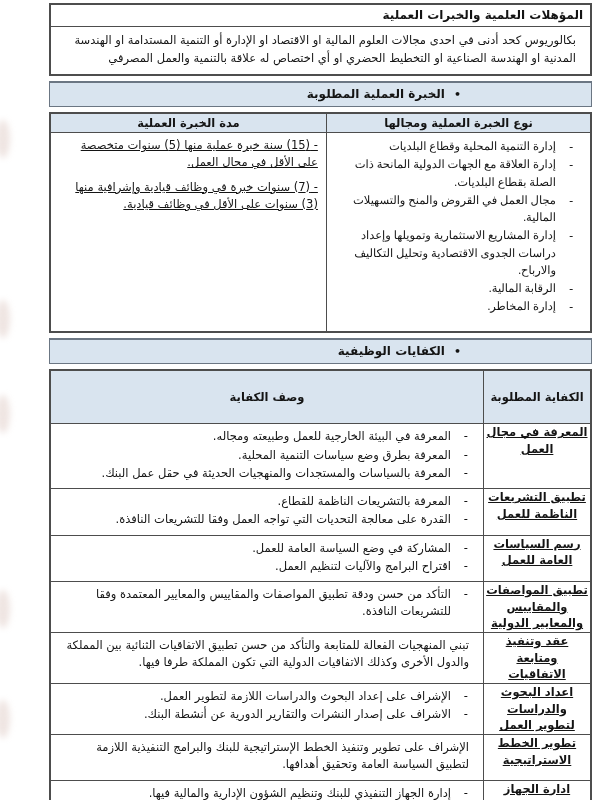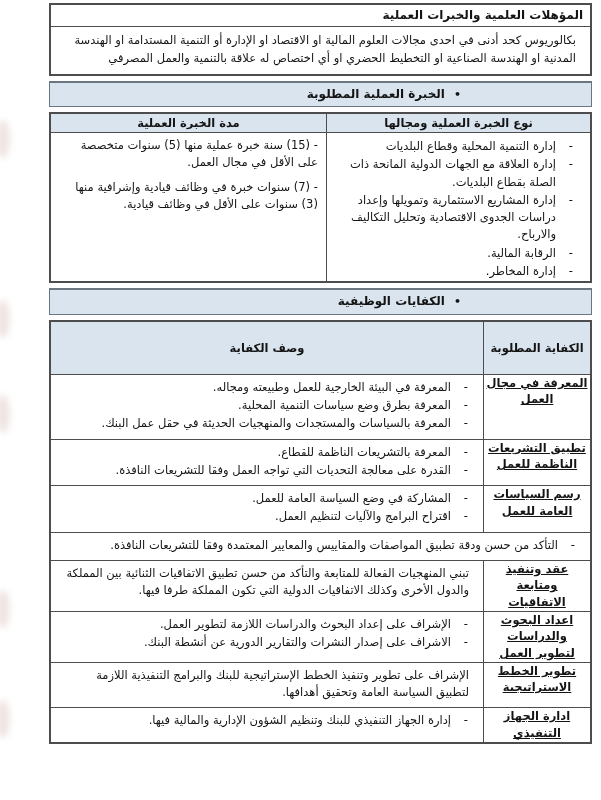--- a/index.html
+++ b/index.html
@@ -44,25 +44,25 @@
   
   .tbl{margin-top:5px;border:2px solid var(--border);background:#fff;}
   .thead{display:flex;background:var(--band-bg);border-bottom:1px solid var(--border);
          font-weight:bold;font-size:11.5px;text-align:center;}
   .tbody{display:flex;}
   .cell{box-sizing:border-box;}
   
   .exp-head .col-type{width:49%;border-left:1px solid var(--border);padding:2px 4px;}
   .exp-head .col-dur{width:51%;padding:2px 4px;}
   .exp-body{min-height:131px;font-size:11.5px;line-height:1.5;}
-  .exp-body .col-type{width:49%;border-left:1px solid var(--border);padding:4px 6px 0 4px;}
+  .exp-body .col-type{width:49%;border-left:1px solid var(--border);padding:4px 6px 14px 4px;font-family:Liberation Serif, serif;}
   .exp-body .col-dur{width:51%;padding:4px 8px 4px 6px;}
   .d-item{position:relative;padding-right:28px;margin:1px 0;text-align:right;}
   .d-item::before{content:"-";position:absolute;right:11px;top:0;}
-  .inline-dash-item{text-align:right;margin-bottom:7px;}
+  .inline-dash-item{text-align:right;margin-bottom:7px;text-decoration:underline;}
   .inline-dash-item::before{content:"- ";}
   
   .comp-head{min-height:52px;align-items:center;}
   .comp-head .col-name{width:107px;border-left:1px solid var(--border);
         align-self:stretch;display:flex;align-items:center;justify-content:center;padding:2px;}
   .comp-head .col-desc{flex:1;padding:2px;}
   .comp-row{display:flex;border-top:1px solid var(--border);font-size:11.5px;line-height:1.5;}
   .comp-row:first-child{border-top:none;}
   .comp-name{width:107px;border-left:1px solid var(--border);box-sizing:border-box;
         font-weight:bold;text-align:center;padding:0 2px;font-size:11.5px;line-height:1.45;text-decoration:underline;}
@@ -95,20 +95,21 @@
 
   <div class="tbl">
     <div class="thead exp-head">
       <div class="cell col-type">نوع الخبرة العملية ومجالها</div>
       <div class="cell col-dur">مدة الخبرة العملية</div>
     </div>
     <div class="tbody exp-body">
       <div class="cell col-type">
           <div class="d-item">إدارة التنمية المحلية وقطاع البلديات</div>
           <div class="d-item">إدارة العلاقة مع الجهات الدولية المانحة ذات الصلة بقطاع البلديات.</div>
+          <div class="d-item">مجال العمل في القروض والمنح والتسهيلات المالية.</div>
           <div class="d-item">إدارة المشاريع الاستثمارية وتمويلها وإعداد دراسات الجدوى الاقتصادية وتحليل التكاليف والارباح.</div>
           <div class="d-item">الرقابة المالية.</div>
           <div class="d-item">إدارة المخاطر.</div>
         </div>
       <div class="cell col-dur">
           <div class="inline-dash-item">(15) سنة خبرة عملية منها (5) سنوات متخصصة على الأقل في مجال العمل.</div>
           <div class="inline-dash-item">(7) سنوات خبرة في وظائف قيادية وإشرافية منها (3) سنوات على الأقل في وظائف قيادية.</div>
         </div>
     </div>
   </div>
@@ -140,20 +141,21 @@
           </div>
         </div>
         <div class="comp-row">
           <div class="comp-name">رسم السياسات العامة للعمل</div>
           <div class="comp-desc">
             <div class="d-item">المشاركة في وضع السياسة العامة للعمل.</div>
             <div class="d-item">اقتراح البرامج والآليات لتنظيم العمل.</div>
           </div>
         </div>
         <div class="comp-row">
+          <div class="comp-name">تطبيق المواصفات والمقاييس والمعايير الدولية</div>
           <div class="comp-desc">
             <div class="d-item">التأكد من حسن ودقة تطبيق المواصفات والمقاييس والمعايير المعتمدة وفقا للتشريعات النافذة.</div>
           </div>
         </div>
         <div class="comp-row">
           <div class="comp-name">عقد وتنفيذ ومتابعة الاتفاقيات</div>
           <div class="comp-desc">
             <div class="plain-item">تبني المنهجيات الفعالة للمتابعة والتأكد من حسن تطبيق الاتفاقيات الثنائية بين المملكة والدول الأخرى وكذلك الاتفاقيات الدولية التي تكون المملكة طرفا فيها.</div>
           </div>
         </div>

